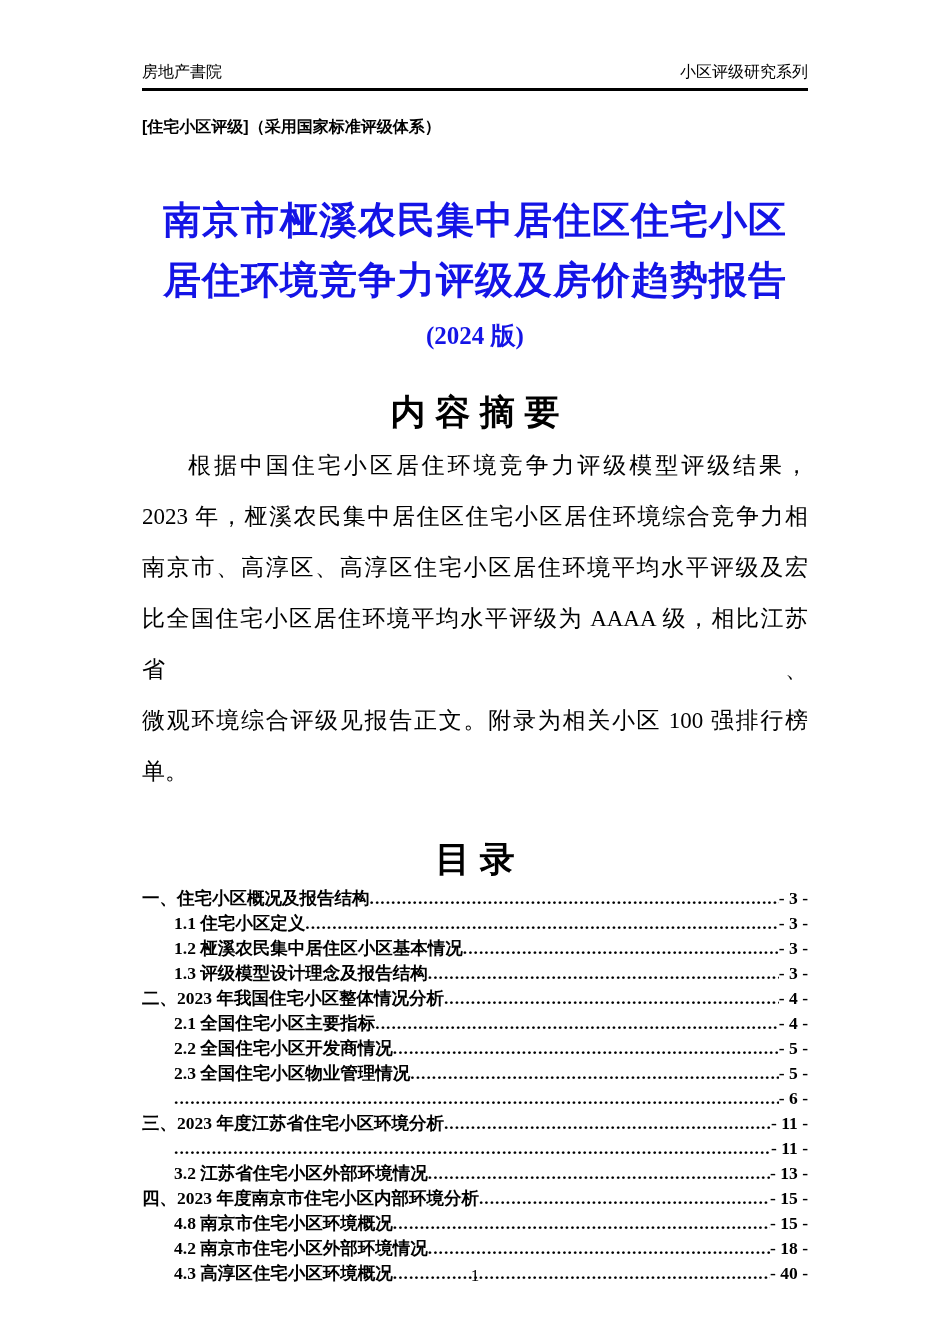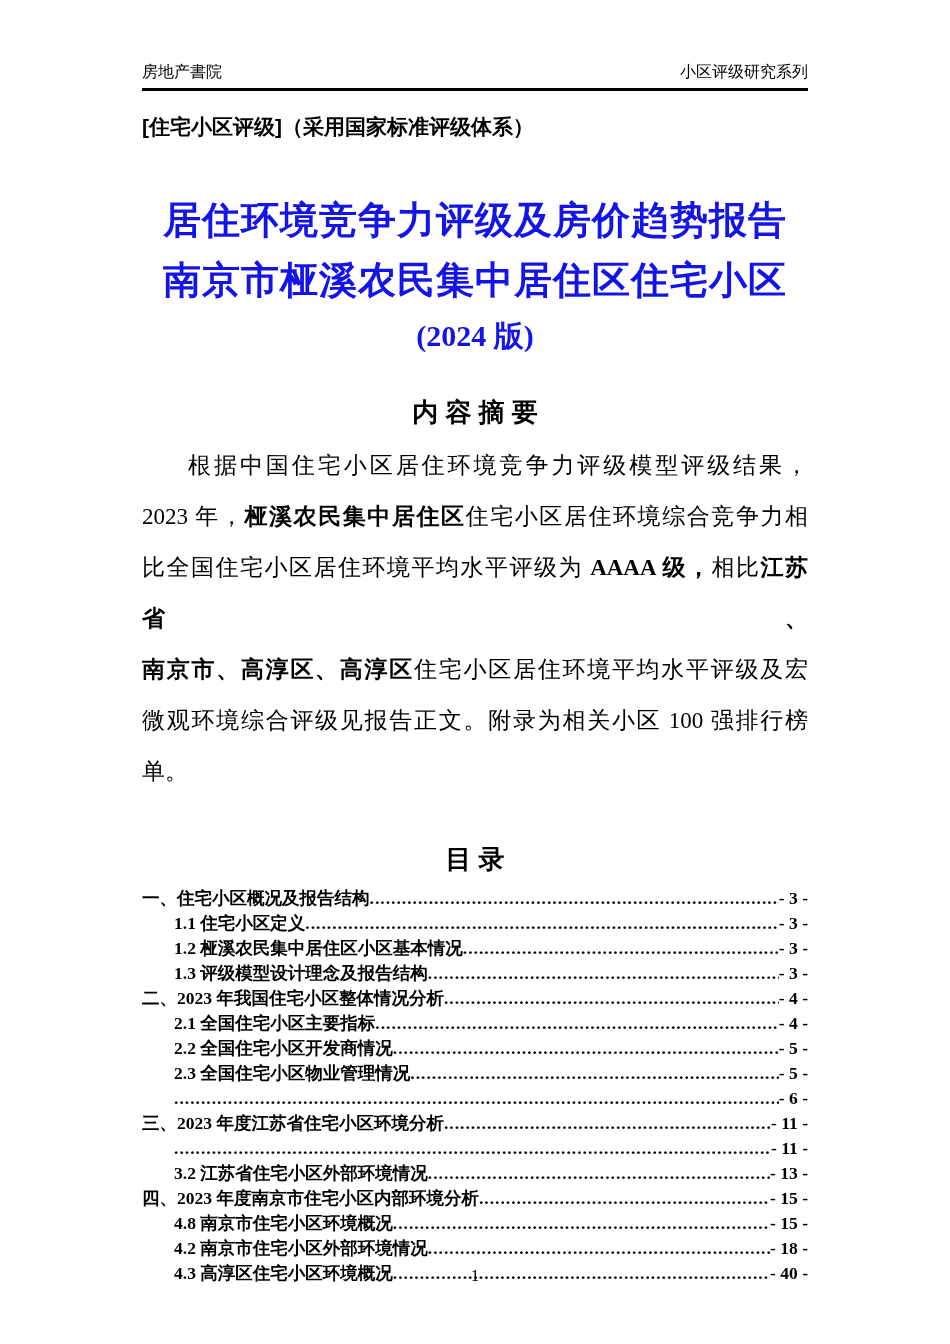--- a/index.html
+++ b/index.html
@@ -20,49 +20,49 @@
     font-family:"Liberation Sans","DejaVu Sans",sans-serif;
     font-size:16px;line-height:20px;
     padding-bottom:6px;
   }
   .hdr-rule{height:3px;background:#000;}
   
   .rating-line{
     margin-top:23px;
     font-family:"Liberation Sans","DejaVu Sans",sans-serif;
     font-weight:bold;
-    font-size:21px;line-height:26px;
+    font-size:16px;line-height:26px;
   }
   
   .title-block{margin-top:50px;text-align:center;color:var(--accent,#1414e6);}
   .title-main{
     font-weight:bold;
     font-size:38px;line-height:60px;
     letter-spacing:1px;
   }
   .title-edition{
     margin-top:6px;
     font-weight:bold;
-    font-size:30px;line-height:40px;
+    font-size:25px;line-height:40px;
   }
   
   .sec-heading{
     text-align:center;
     font-family:"Liberation Sans","DejaVu Sans",sans-serif;
     font-weight:bold;
-    font-size:26px;line-height:36px;
+    font-size:35px;line-height:36px;
   }
   #abstract-heading{margin-top:38px;}
   #toc-heading{margin-top:44px;}
   
   .abstract{margin-top:10px;font-size:23px;line-height:51px;}
   .pline{text-align:justify;text-align-last:justify;}
   .pline.first{text-indent:2em;}
   .pline.last{text-align:justify;text-align-last:left;}
-  .abstract b{font-weight:bold;}
+  .abstract b{font-weight:normal;}
   
   .toc{margin-top:9px;font-size:17.5px;line-height:25px;font-weight:bold;}
   .toc-row{display:flex;align-items:baseline;}
   .toc-row.l2{padding-left:32px;}
   .toc-label{white-space:nowrap;}
   .toc-dots{
     flex:1;overflow:hidden;white-space:nowrap;
     letter-spacing:1px;
   }
   .toc-dots::after{
@@ -82,31 +82,31 @@
 
   <div class="hdr-row">
     <span>房地产書院</span>
     <span>小区评级研究系列</span>
   </div>
   <div class="hdr-rule"></div>
 
   <div class="rating-line">[住宅小区评级]（采用国家标准评级体系）</div>
 
   <div class="title-block">
+    <div class="title-main">南京市桠溪农民集中居住区住宅小区</div>
     <div class="title-main">居住环境竞争力评级及房价趋势报告</div>
-    <div class="title-main">南京市桠溪农民集中居住区住宅小区</div>
     <div class="title-edition">(2024 版)</div>
   </div>
 
   <div class="sec-heading" id="abstract-heading">内 容 摘 要</div>
   <div class="abstract">
     <div class="pline first"><span>根据中国住宅小区居住环境竞争力评级模型评级结果，</span></div>
     <div class="pline"><span>2023 年，</span><b>桠溪农民集中居住区</b><span>住宅小区居住环境综合竞争力相</span></div>
+    <div class="pline"><b>南京市、高淳区、高淳区</b><span>住宅小区居住环境平均水平评级及宏</span></div>
     <div class="pline"><span>比全国住宅小区居住环境平均水平评级为 </span><b>AAAA 级，</b><span>相比</span><b>江苏省、</b></div>
-    <div class="pline"><b>南京市、高淳区、高淳区</b><span>住宅小区居住环境平均水平评级及宏</span></div>
     <div class="pline"><span>微观环境综合评级见报告正文。附录为相关小区 100 强排行榜</span></div>
     <div class="pline last"><span>单。</span></div>
   </div>
 
   <div class="sec-heading" id="toc-heading">目 录</div>
   <div class="toc">
     <div class="toc-row l1">
         <span class="toc-label">一、住宅小区概况及报告结构</span>
         <span class="toc-dots"></span>
         <span class="toc-page">- 3 -</span>

